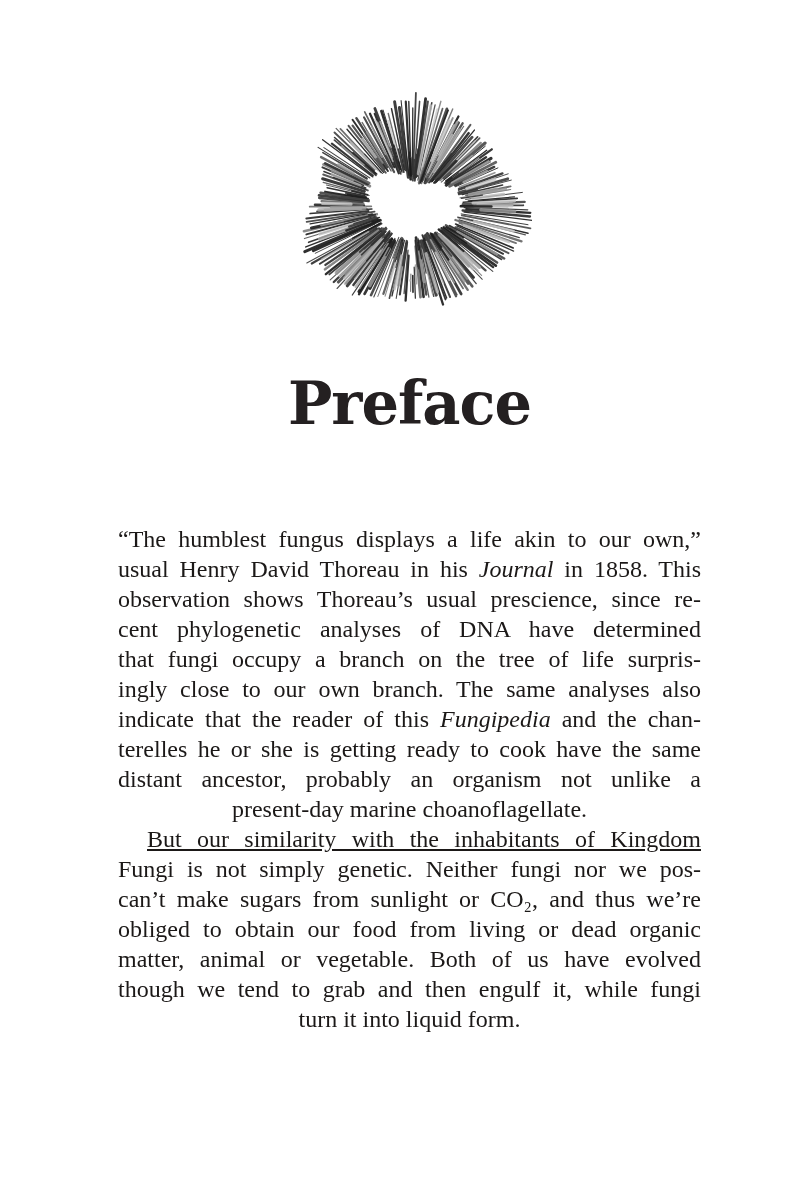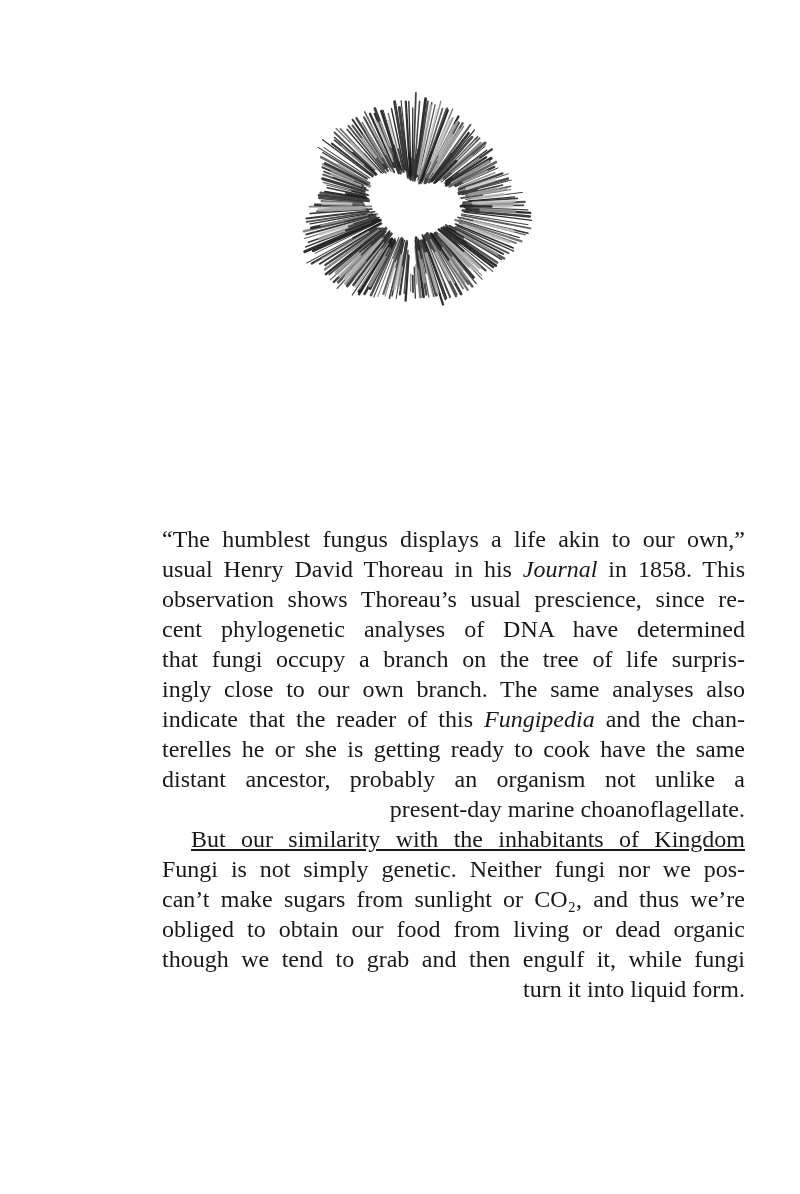--- a/index.html
+++ b/index.html
@@ -28,23 +28,22 @@
     letter-spacing:-1px;
     text-align:center;
     color:#242021;
   }
   .body-text{
     position:absolute;
     left:118px;top:524px;width:583px;
     font-size:24px;
     line-height:30px;
     color:#1b1817;
-    margin-left:44px;
   }
-  .line{text-align:right;}
+  .line{text-align:center;}
   .line.justify{
     text-align:justify;
     text-align-last:justify;
     -moz-text-align-last:justify;
   }
   .line.indent{text-indent:29px;text-decoration:underline;}
   .italic{font-style:italic;}
 </style>
 </head>
 <body>
@@ -381,32 +380,34 @@
       <line x1="109.9" y1="153.9" x2="105.1" y2="171.3" stroke="rgb(70,70,70)" stroke-width="1.65" stroke-linecap="round" opacity="0.9"></line>
       <line x1="102.9" y1="150.5" x2="93.9" y2="167.7" stroke="rgb(38,38,38)" stroke-width="1.24" stroke-linecap="round" opacity="0.9"></line>
       <line x1="129.4" y1="92.6" x2="140.0" y2="63.7" stroke="rgb(35,35,35)" stroke-width="2.23" stroke-linecap="round" opacity="0.9"></line>
       <line x1="118.9" y1="87.6" x2="118.3" y2="70.9" stroke="rgb(25,25,25)" stroke-width="2.15" stroke-linecap="round" opacity="0.9"></line>
       <line x1="97.3" y1="145.5" x2="74.9" y2="172.8" stroke="rgb(43,43,43)" stroke-width="1.73" stroke-linecap="round" opacity="0.9"></line>
       <line x1="110.0" y1="151.0" x2="103.1" y2="173.9" stroke="rgb(34,34,34)" stroke-width="0.95" stroke-linecap="round" opacity="0.9"></line>
       <line x1="121.4" y1="88.9" x2="122.2" y2="71.6" stroke="rgb(51,51,51)" stroke-width="1.63" stroke-linecap="round" opacity="0.9"></line>
       <line x1="83.3" y1="126.5" x2="52.4" y2="133.7" stroke="rgb(49,49,49)" stroke-width="1.36" stroke-linecap="round" opacity="0.9"></line>
     </svg>
 
+  <h1 class="page-title">Preface</h1>
 
   <div class="body-text" id="body-text-container">
       <div class="line justify"><span>“The humblest fungus displays a life akin to our own,”</span></div>
       <div class="line justify"><span>usual Henry David Thoreau in his </span><span class="italic">Journal</span><span> in 1858. This</span></div>
       <div class="line justify"><span>observation shows Thoreau’s usual prescience, since re-</span></div>
       <div class="line justify"><span>cent phylogenetic analyses of DNA have determined</span></div>
       <div class="line justify"><span>that fungi occupy a branch on the tree of life surpris-</span></div>
       <div class="line justify"><span>ingly close to our own branch. The same analyses also</span></div>
       <div class="line justify"><span>indicate that the reader of this </span><span class="italic">Fungipedia</span><span> and the chan-</span></div>
       <div class="line justify"><span>terelles he or she is getting ready to cook have the same</span></div>
       <div class="line justify"><span>distant ancestor, probably an organism not unlike a</span></div>
       <div class="line"><span>present-day marine choanoflagellate.</span></div>
       <div class="line justify indent"><span>But our similarity with the inhabitants of Kingdom</span></div>
       <div class="line justify"><span>Fungi is not simply genetic. Neither fungi nor we pos-</span></div>
       <div class="line justify"><span>can’t make sugars from sunlight or CO₂, and thus we’re</span></div>
       <div class="line justify"><span>obliged to obtain our food from living or dead organic</span></div>
+      <div class="line justify"><span>matter, animal or vegetable. Both of us have evolved</span></div>
       <div class="line justify"><span>though we tend to grab and then engulf it, while fungi</span></div>
       <div class="line"><span>turn it into liquid form.</span></div>
     </div>
 </div>
 
 </body></html>

